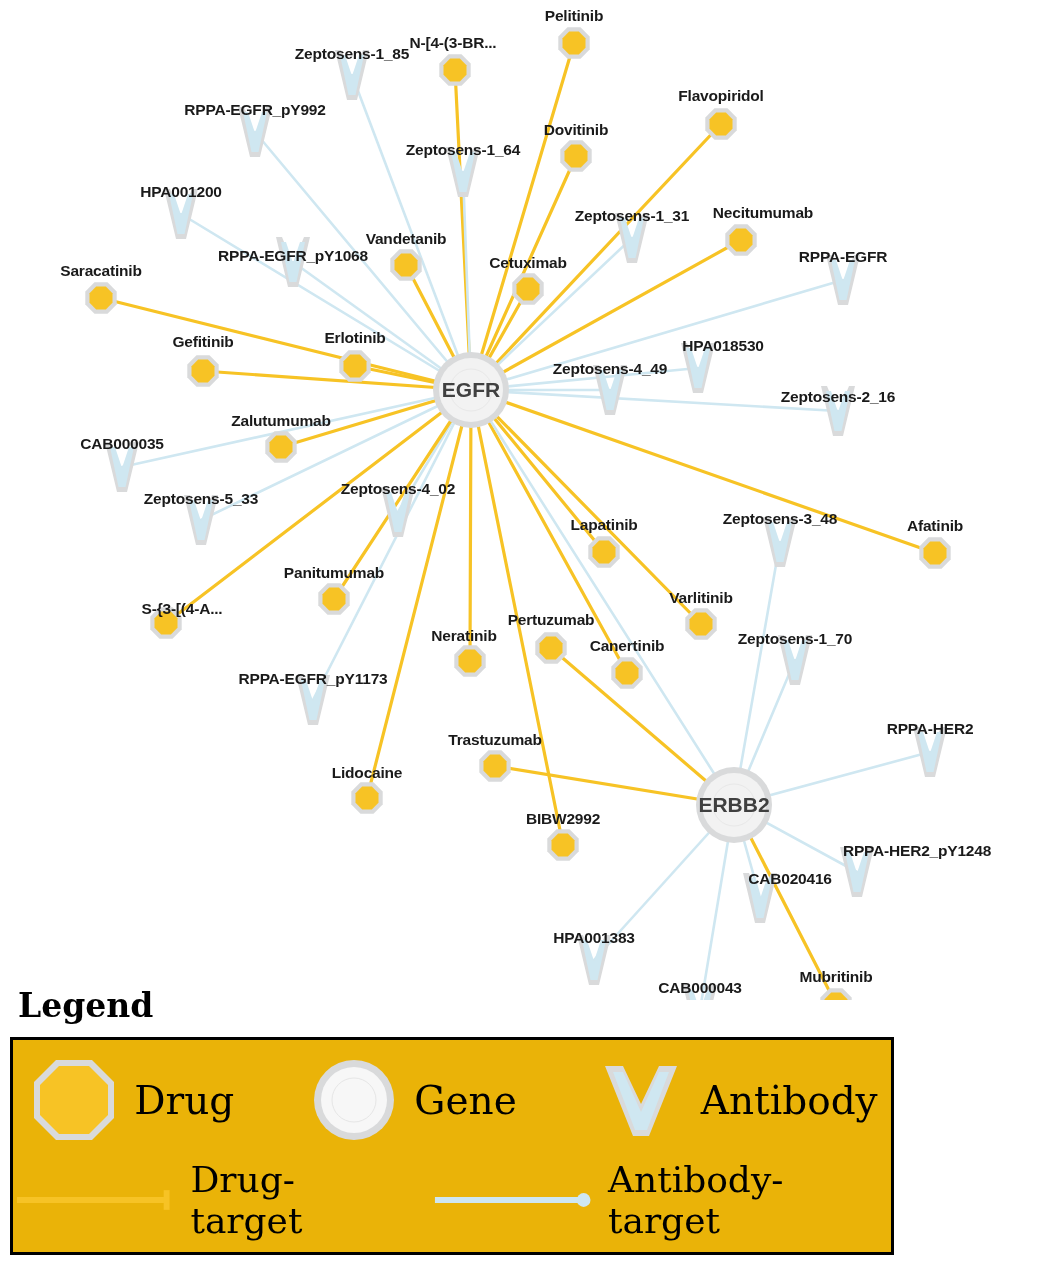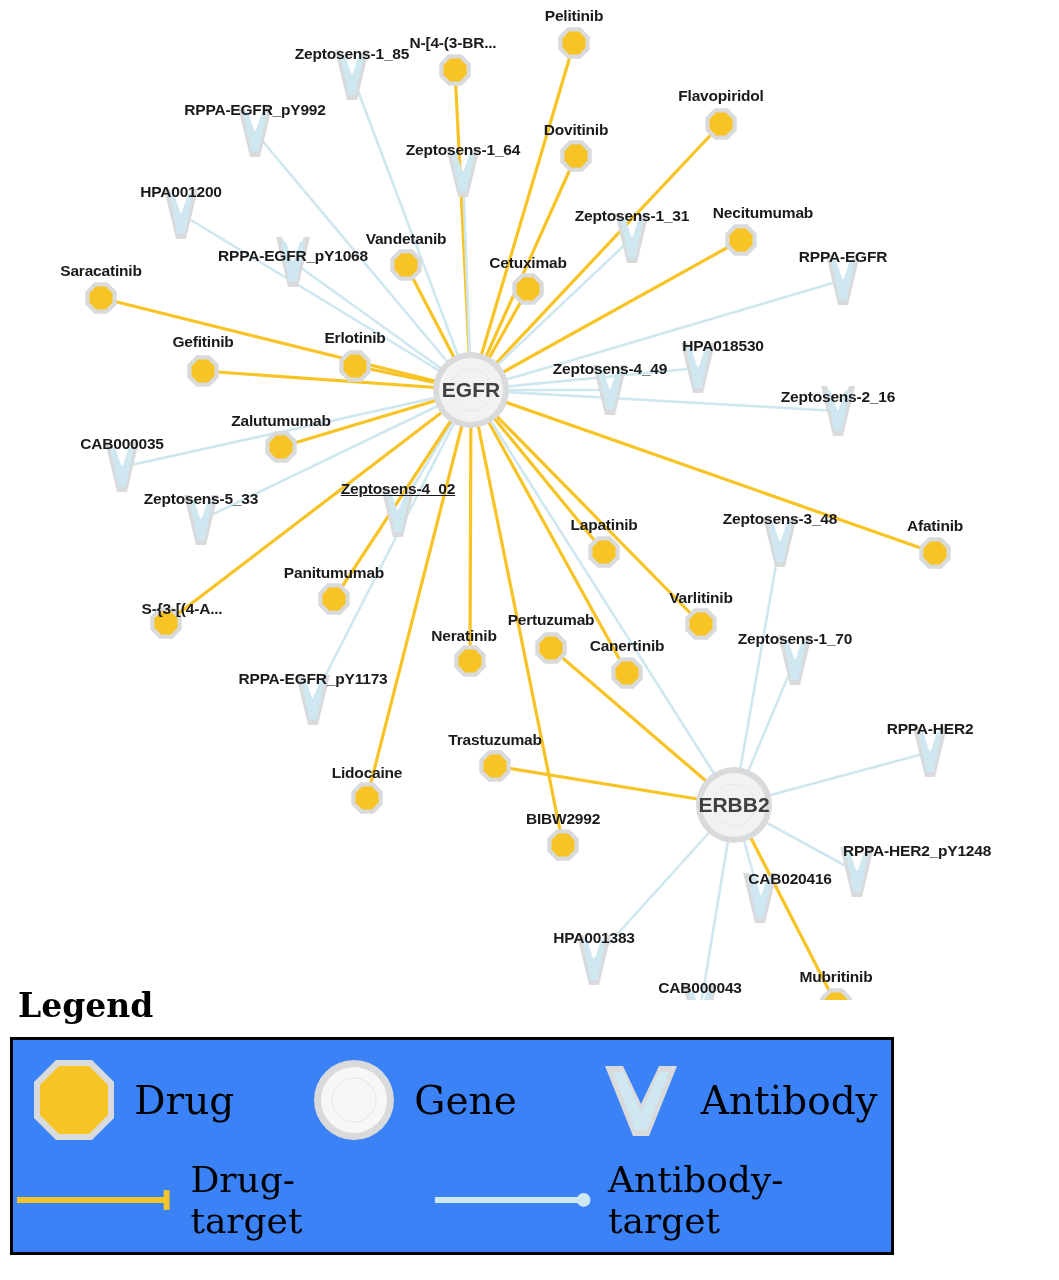--- a/index.html
+++ b/index.html
@@ -56,21 +56,21 @@
     font-size: 33px;
     color: #000;
     margin-left: 18px;
     margin-bottom: 6px;
   }
   .legend-box {
     margin: 12px 10px;
     border: 3px solid #000;
     height: 212px;
     position: relative;
-    background: #3b82f6;
+    background: #eab308;
   }
   .legend-row1 {
     display: flex;
     align-items: center;
     justify-content: center;
     gap: 0px;
     height: 120px;
   }
   .legend-item {
     display: flex;
@@ -261,21 +261,21 @@
     <div class="node-label" style="left: 843px; top: 257px;">RPPA-EGFR</div>
     <div class="node-label" style="left: 528px; top: 263px;">Cetuximab</div>
     <div class="node-label" style="left: 101px; top: 271px;">Saracatinib</div>
     <div class="node-label" style="left: 723px; top: 346px;">HPA018530</div>
     <div class="node-label" style="left: 203px; top: 342px;">Gefitinib</div>
     <div class="node-label" style="left: 355px; top: 338px;">Erlotinib</div>
     <div class="node-label" style="left: 610px; top: 369px;">Zeptosens-4_49</div>
     <div class="node-label" style="left: 838px; top: 389px; margin-top: 8px;">Zeptosens-2_16</div>
     <div class="node-label" style="left: 281px; top: 421px;">Zalutumumab</div>
     <div class="node-label" style="left: 122px; top: 444px;">CAB000035</div>
-    <div class="node-label" style="left: 398px; top: 489px; text-decoration: underline;">Zeptosens-4_02</div>
+    <div class="node-label" style="left: 398px; top: 489px;">Zeptosens-4_02</div>
     <div class="node-label" style="left: 201px; top: 499px;">Zeptosens-5_33</div>
     <div class="node-label" style="left: 780px; top: 519px;">Zeptosens-3_48</div>
     <div class="node-label" style="left: 935px; top: 526px;">Afatinib</div>
     <div class="node-label" style="left: 604px; top: 525px;">Lapatinib</div>
     <div class="node-label" style="left: 334px; top: 573px;">Panitumumab</div>
     <div class="node-label" style="left: 182px; top: 609px;">S-{3-[(4-A...</div>
     <div class="node-label" style="left: 701px; top: 598px;">Varlitinib</div>
     <div class="node-label" style="left: 551px; top: 620px;">Pertuzumab</div>
     <div class="node-label" style="left: 627px; top: 646px;">Canertinib</div>
     <div class="node-label" style="left: 464px; top: 636px;">Neratinib</div>

